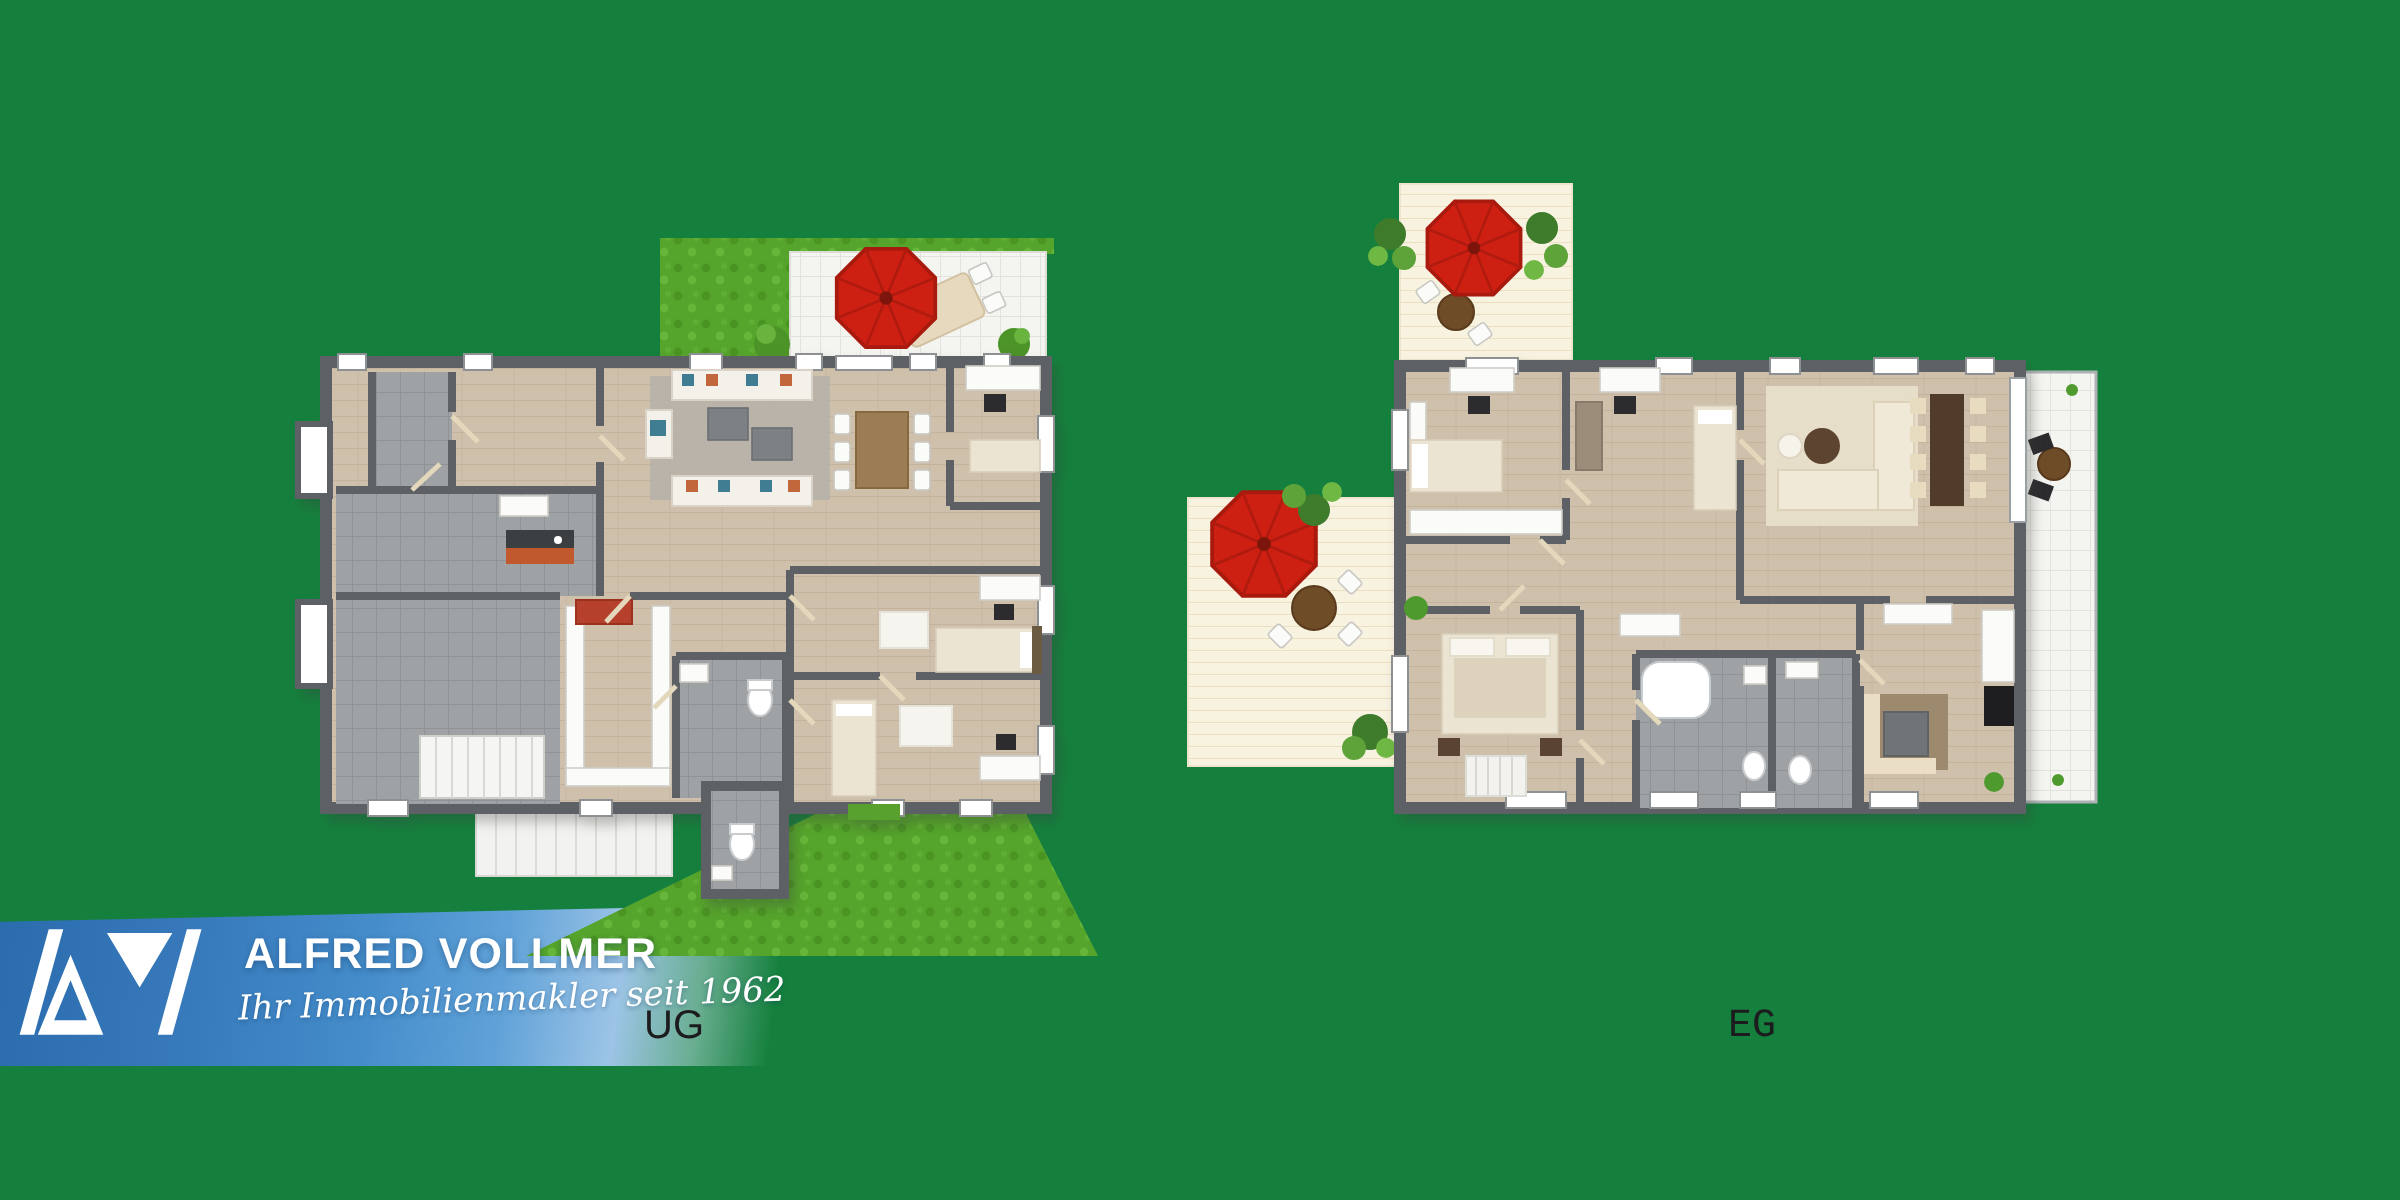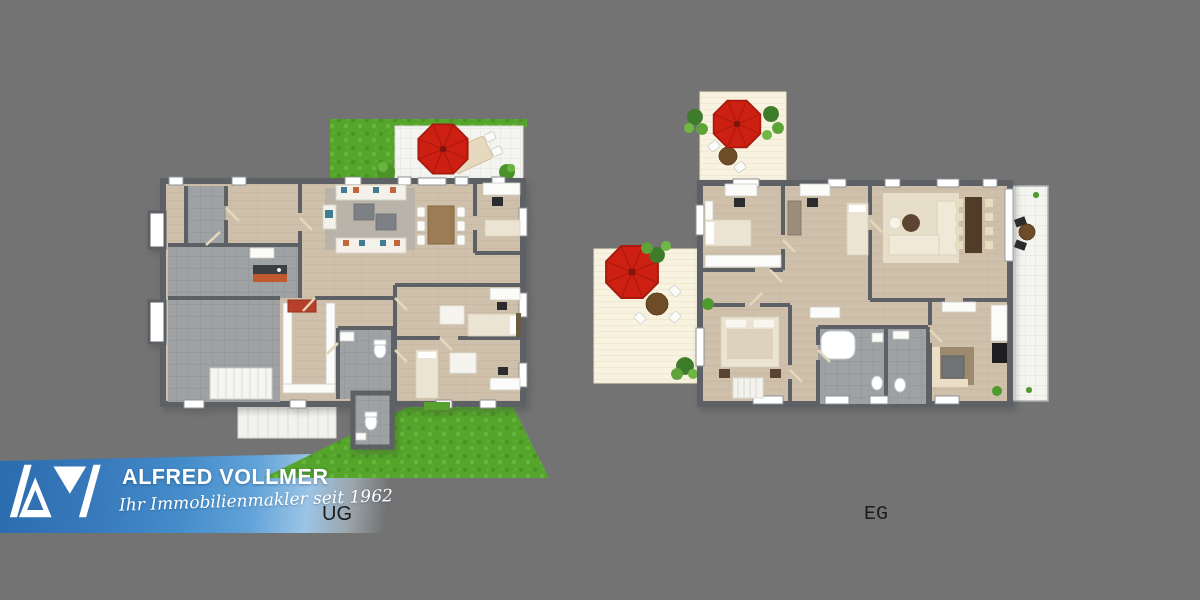--- a/index.html
+++ b/index.html
@@ -1,16 +1,16 @@
 <!DOCTYPE html>
 <html><head>
 <meta charset="utf-8">
 <style>
   html,body{margin:0;padding:0;background:#fff;}
-  .stage{position:relative;width:1200px;height:600px;background:#737373;overflow:hidden;
+  .stage{position:relative;width:1200px;height:600px;background:#15803d;overflow:hidden;
          font-family:"Liberation Sans",sans-serif;}
   svg.plan{position:absolute;z-index:2;}
   .defs-holder{position:absolute;width:0;height:0;overflow:hidden;}
 
   
   .wl{stroke:#5d6165;stroke-width:4;fill:none;stroke-linecap:butt;}
   .win{fill:#ffffff;stroke:#8d9194;stroke-width:1;}
   .fw{fill:#fbfbf9;stroke:#cfcdc6;stroke-width:0.8;}
   .fc{fill:#ece4d2;stroke:#d8cfba;stroke-width:0.8;}
   .fd{fill:#7d8084;stroke:#6b6e71;stroke-width:0.8;}

